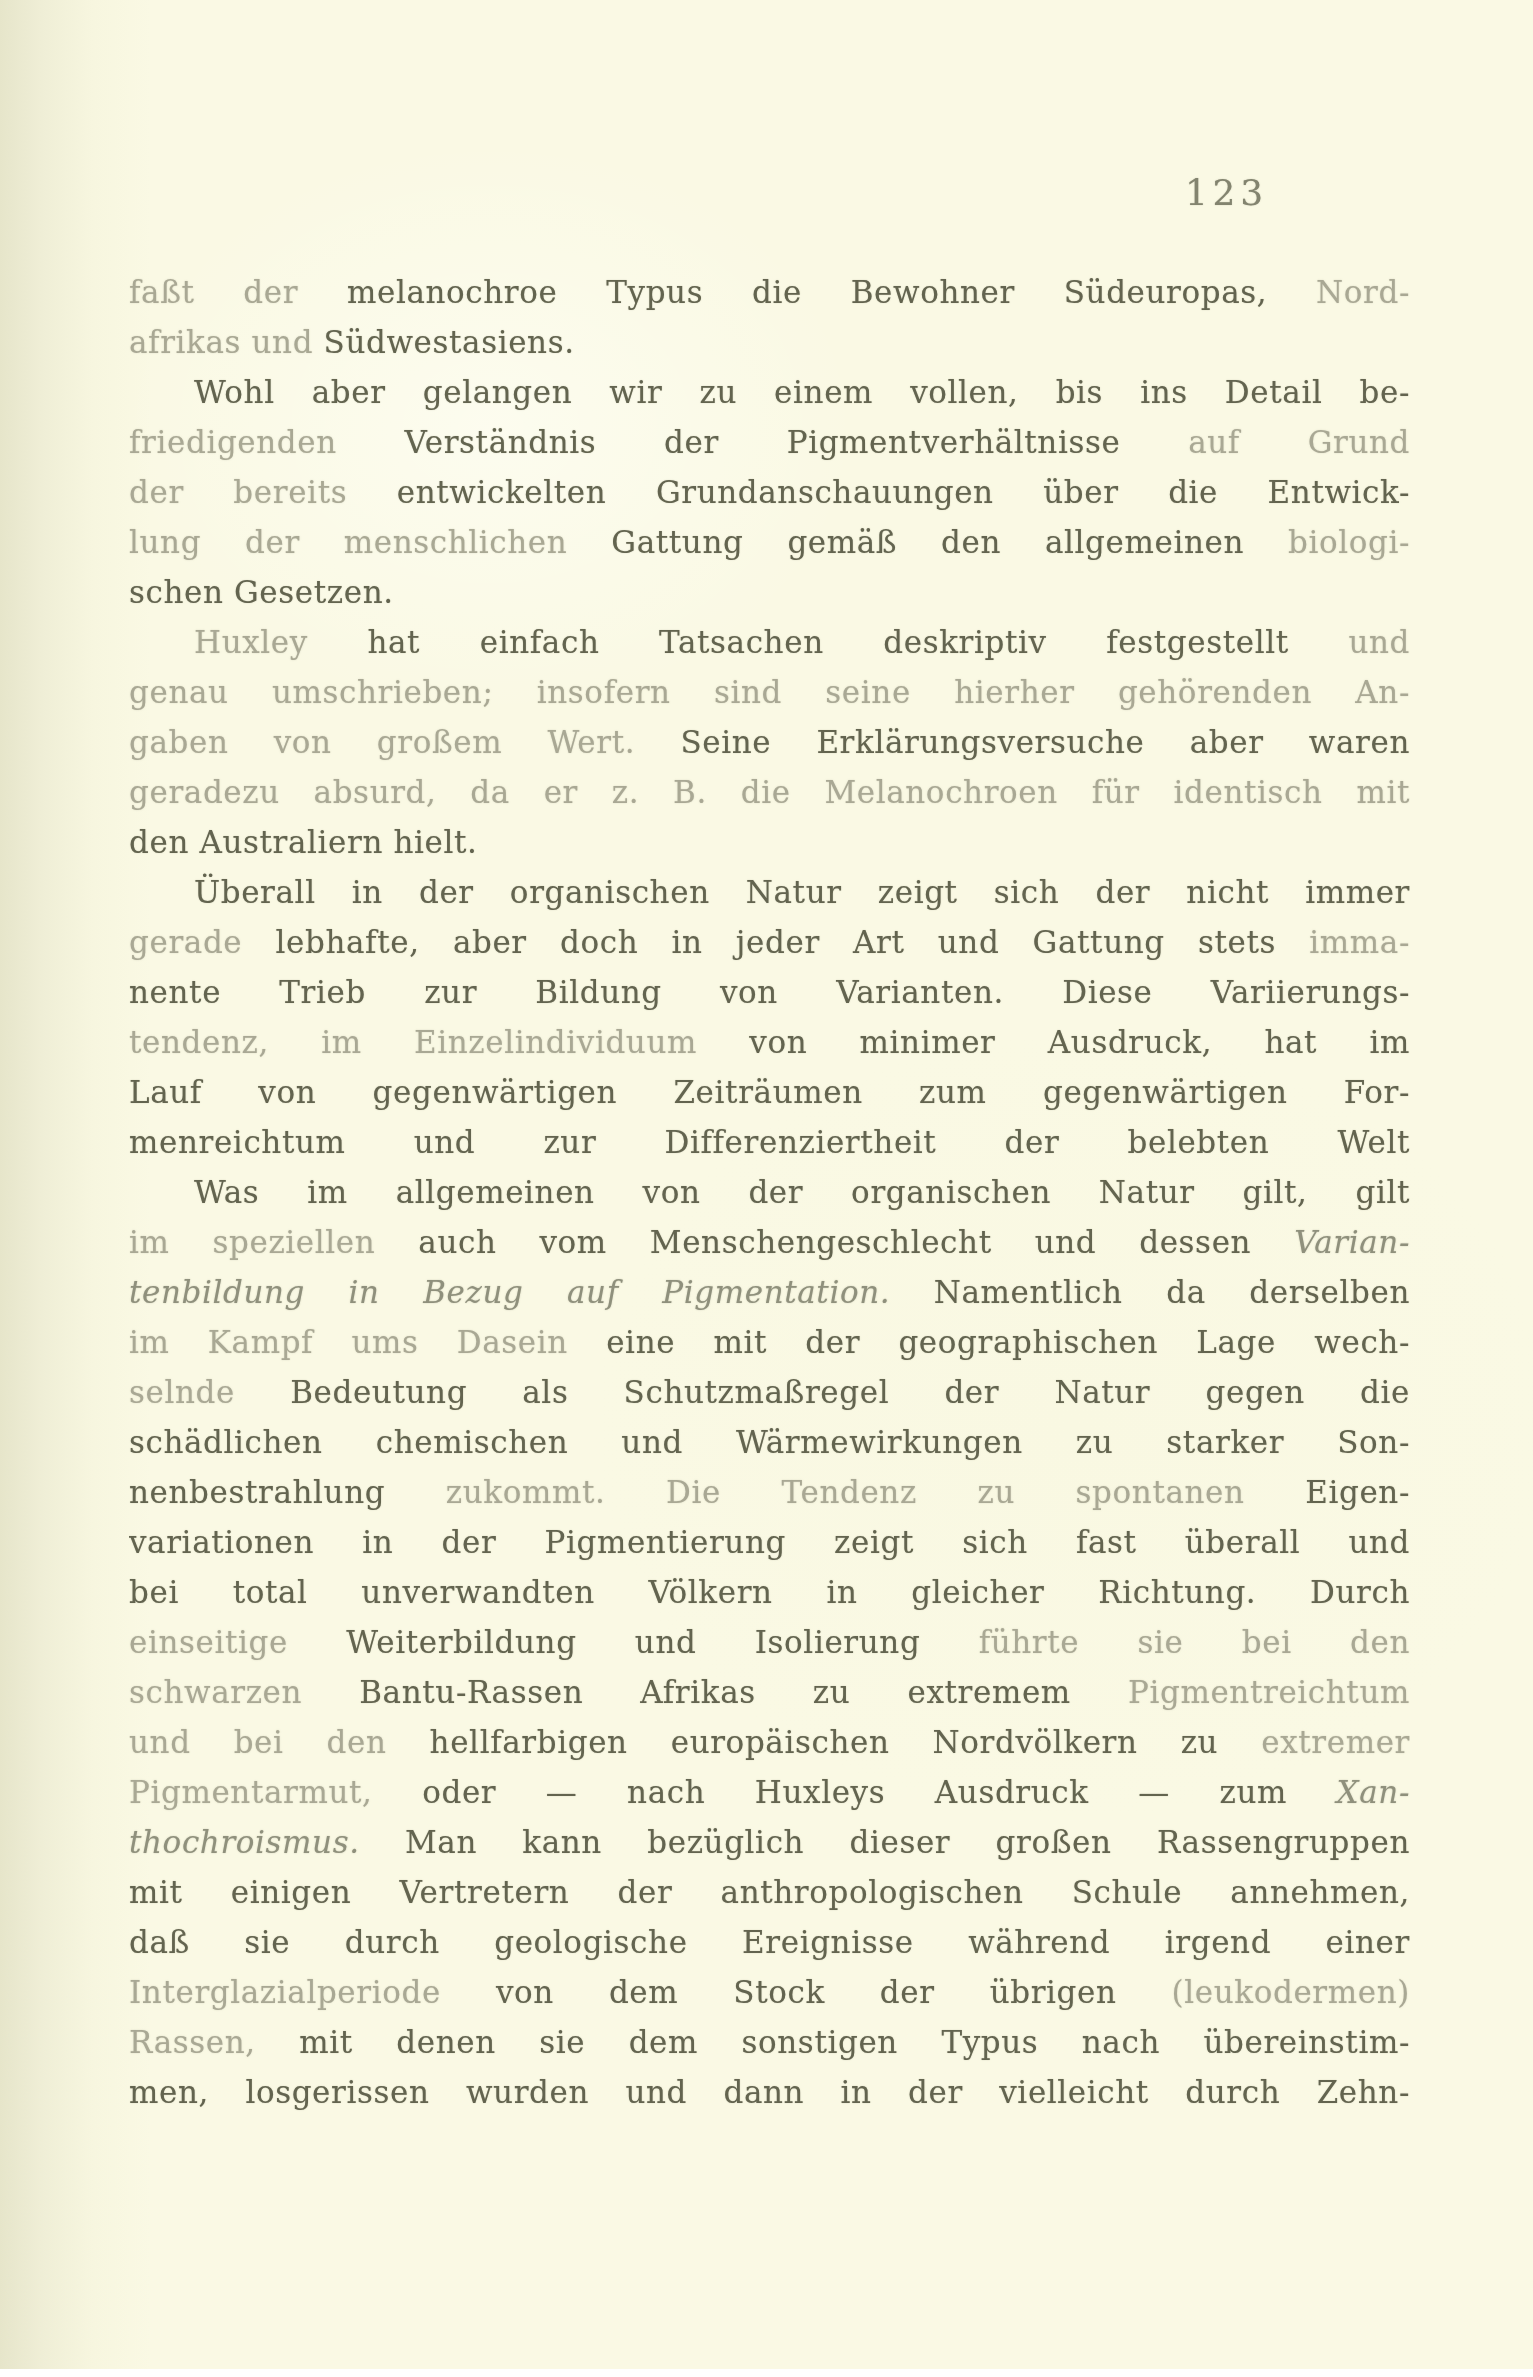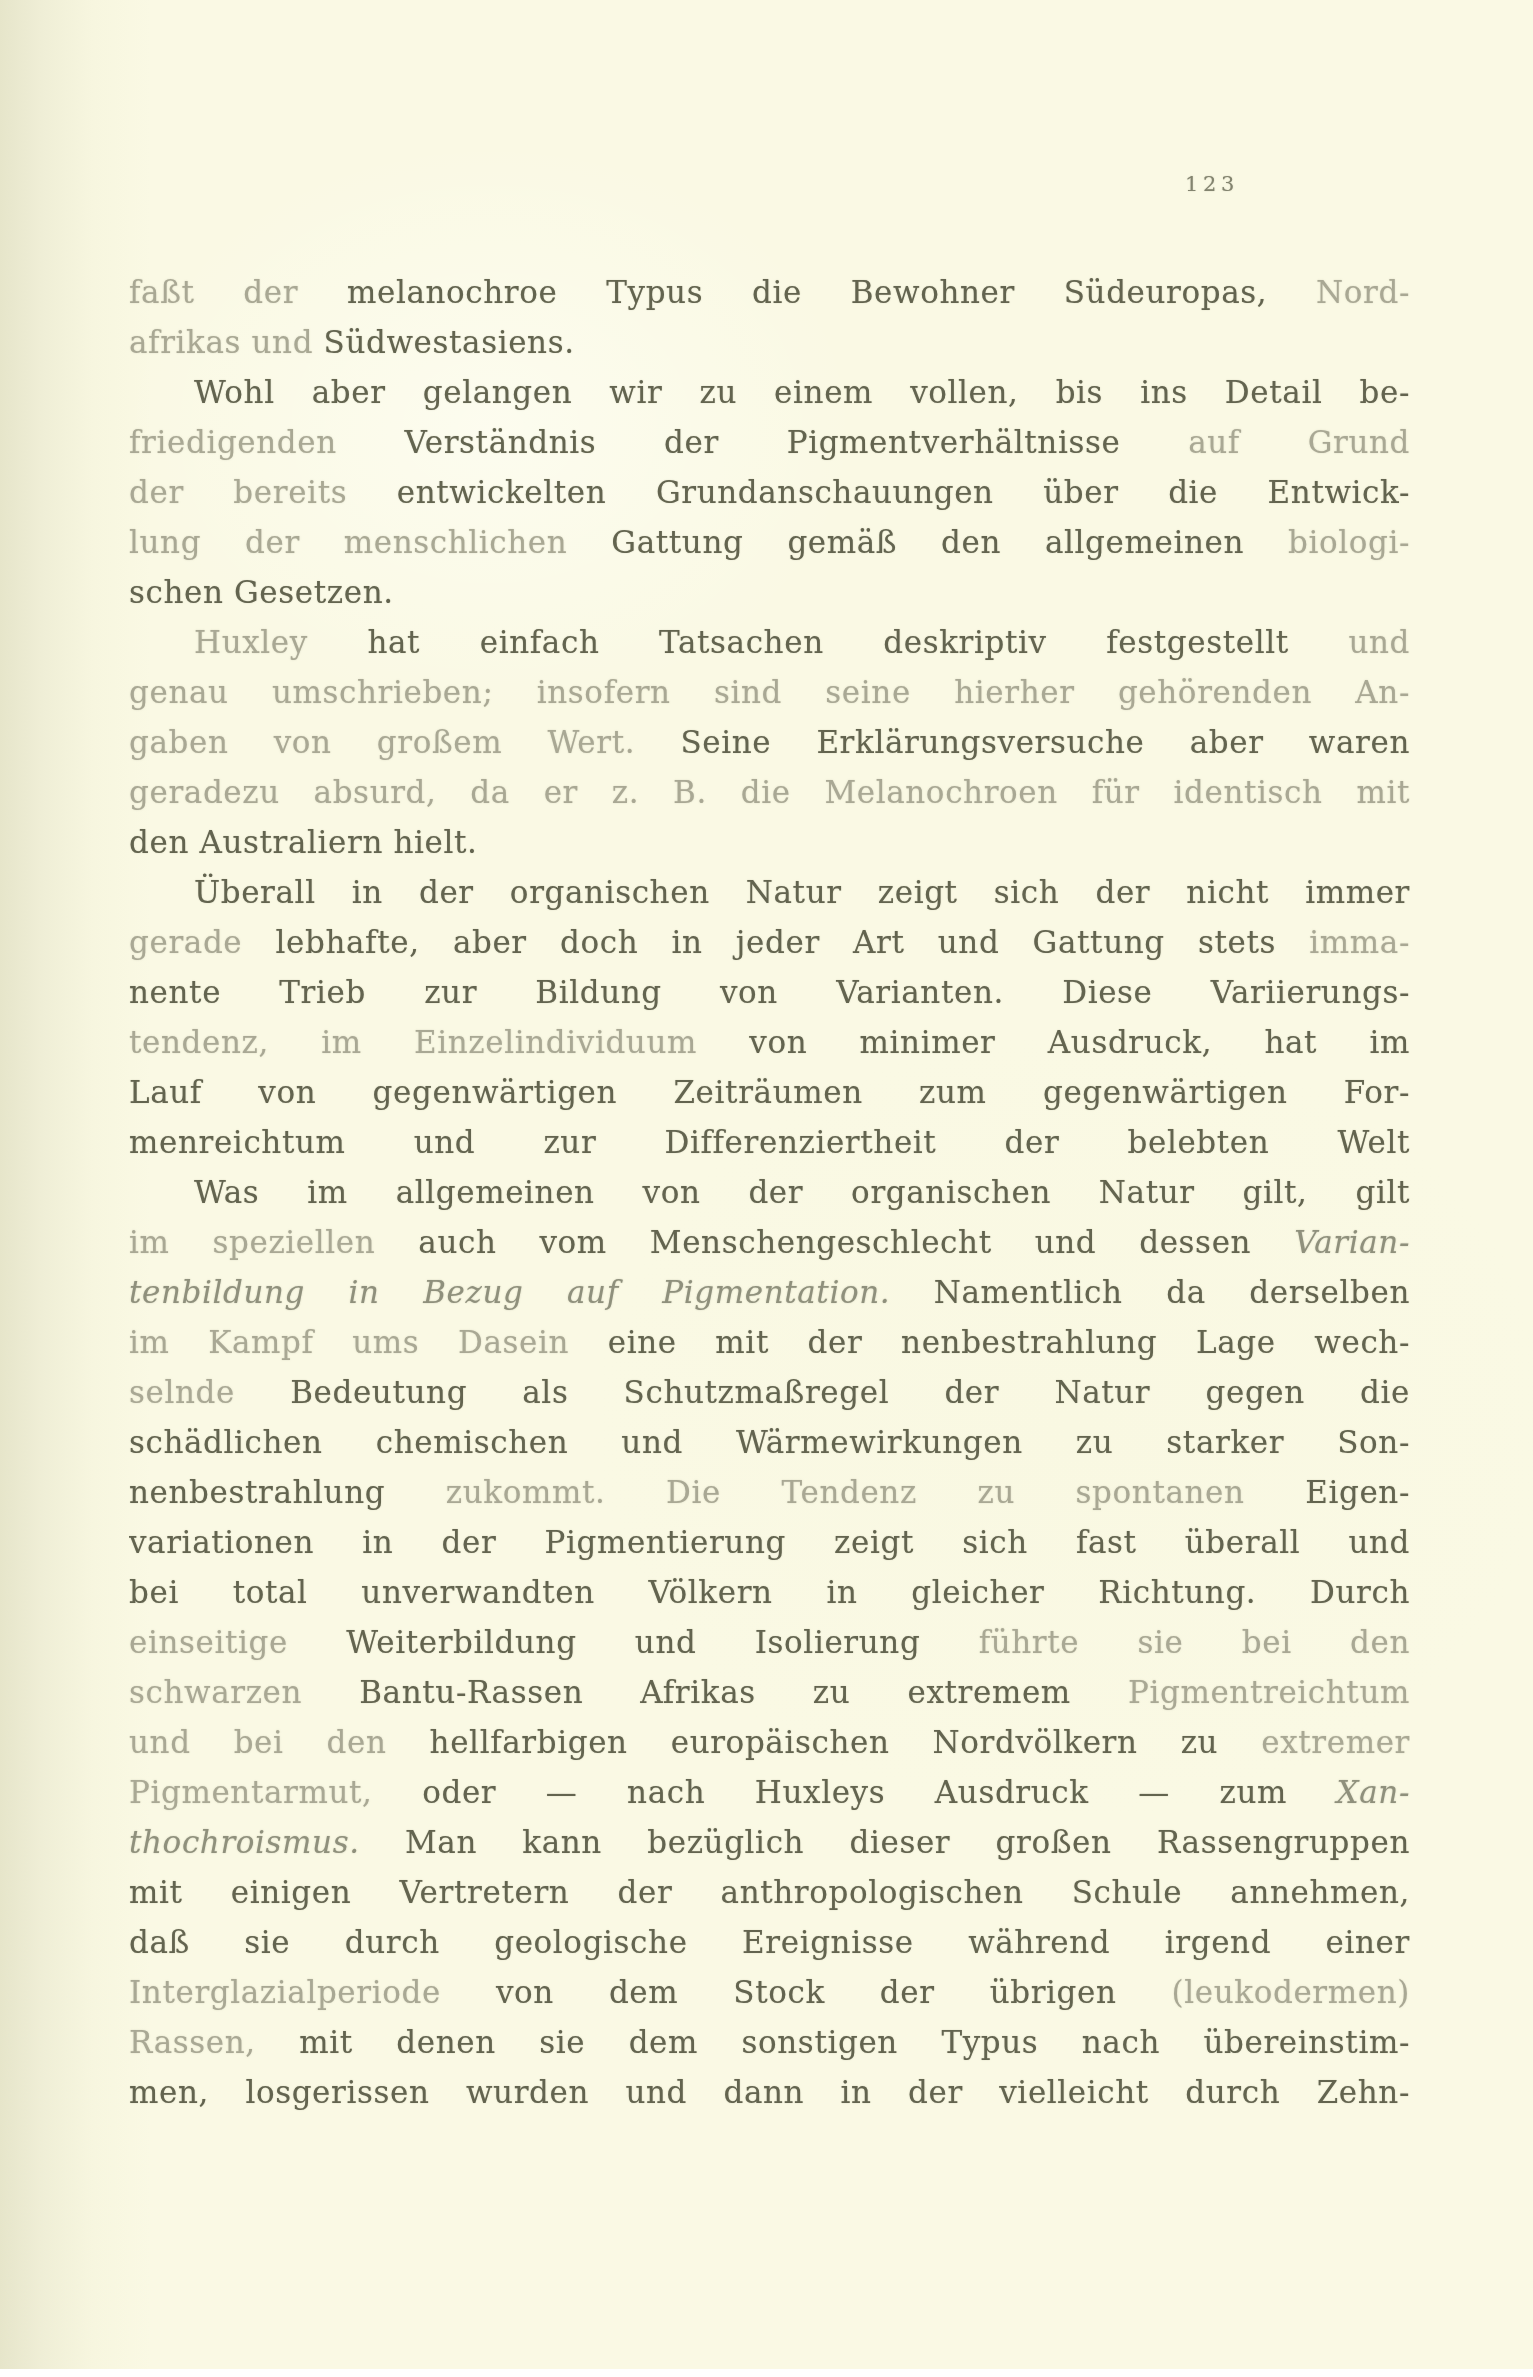--- a/index.html
+++ b/index.html
@@ -29,21 +29,21 @@
     left: 0;
     bottom: 0;
     width: 100%;
     height: 8.2px;
     background: #ffffff;
   }
   .page-number {
     position: absolute;
     left: 1185px;
     top: 172px;
-    font-size: 21px;
+    font-size: 36px;
     letter-spacing: 4.7px;
     color: #83846f;
     text-shadow: 0 0 1.2px rgba(110,110,90,0.45);
   }
   .text-block {
     position: absolute;
     left: 129px;
     top: 267px;
     width: 1281px;
     color: #63644f;
@@ -102,21 +102,21 @@
         <div class="line j"><span class="seg-faded">gerade </span><span class="seg-normal">lebhafte, aber doch in jeder Art und Gattung stets </span><span class="seg-faded">imma-</span></div>
         <div class="line j"><span class="seg-normal">nente Trieb zur Bildung von Varianten. Diese Variierungs-</span></div>
         <div class="line j"><span class="seg-faded">tendenz, im Einzelindividuum </span><span class="seg-normal">von minimer Ausdruck, hat im</span></div>
         <div class="line j"><span class="seg-normal">Lauf von gegenwärtigen Zeiträumen zum gegenwärtigen For-</span></div>
         <div class="line j"><span class="seg-normal">menreichtum und zur Differenziertheit der belebten Welt</span></div>
       </div>
       <div class="paragraph">
         <div class="line j indent"><span class="seg-normal">Was im allgemeinen von der organischen Natur gilt, gilt</span></div>
         <div class="line j"><span class="seg-faded">im speziellen </span><span class="seg-normal">auch vom Menschengeschlecht und dessen </span><span class="seg-italic">Varian-</span></div>
         <div class="line j"><span class="seg-italic">tenbildung in Bezug auf Pigmentation.</span><span class="seg-normal"> Namentlich da derselben</span></div>
-        <div class="line j"><span class="seg-faded">im Kampf ums Dasein </span><span class="seg-normal">eine mit der nenbestrahlung Lage wech-</span></div>
+        <div class="line j"><span class="seg-faded">im Kampf ums Dasein </span><span class="seg-normal">eine mit der geographischen Lage wech-</span></div>
         <div class="line j"><span class="seg-faded">selnde </span><span class="seg-normal">Bedeutung als Schutzmaßregel der Natur gegen die</span></div>
         <div class="line j"><span class="seg-normal">schädlichen chemischen und Wärmewirkungen zu starker Son-</span></div>
         <div class="line j"><span class="seg-normal">nenbestrahlung </span><span class="seg-faded">zukommt. Die Tendenz zu spontanen </span><span class="seg-normal">Eigen-</span></div>
         <div class="line j"><span class="seg-normal">variationen in der Pigmentierung zeigt sich fast überall und</span></div>
         <div class="line j"><span class="seg-normal">bei total unverwandten Völkern in gleicher Richtung. Durch</span></div>
         <div class="line j"><span class="seg-faded">einseitige </span><span class="seg-normal">Weiterbildung und Isolierung </span><span class="seg-faded">führte sie bei den</span></div>
         <div class="line j"><span class="seg-faded">schwarzen </span><span class="seg-normal">Bantu-Rassen Afrikas zu extremem </span><span class="seg-faded">Pigmentreichtum</span></div>
         <div class="line j"><span class="seg-faded">und bei den </span><span class="seg-normal">hellfarbigen europäischen Nordvölkern zu </span><span class="seg-faded">extremer</span></div>
         <div class="line j"><span class="seg-faded">Pigmentarmut, </span><span class="seg-normal">oder — nach Huxleys Ausdruck — zum </span><span class="seg-italic">Xan-</span></div>
         <div class="line j"><span class="seg-italic">thochroismus.</span><span class="seg-normal"> Man kann bezüglich dieser großen Rassengruppen</span></div>

